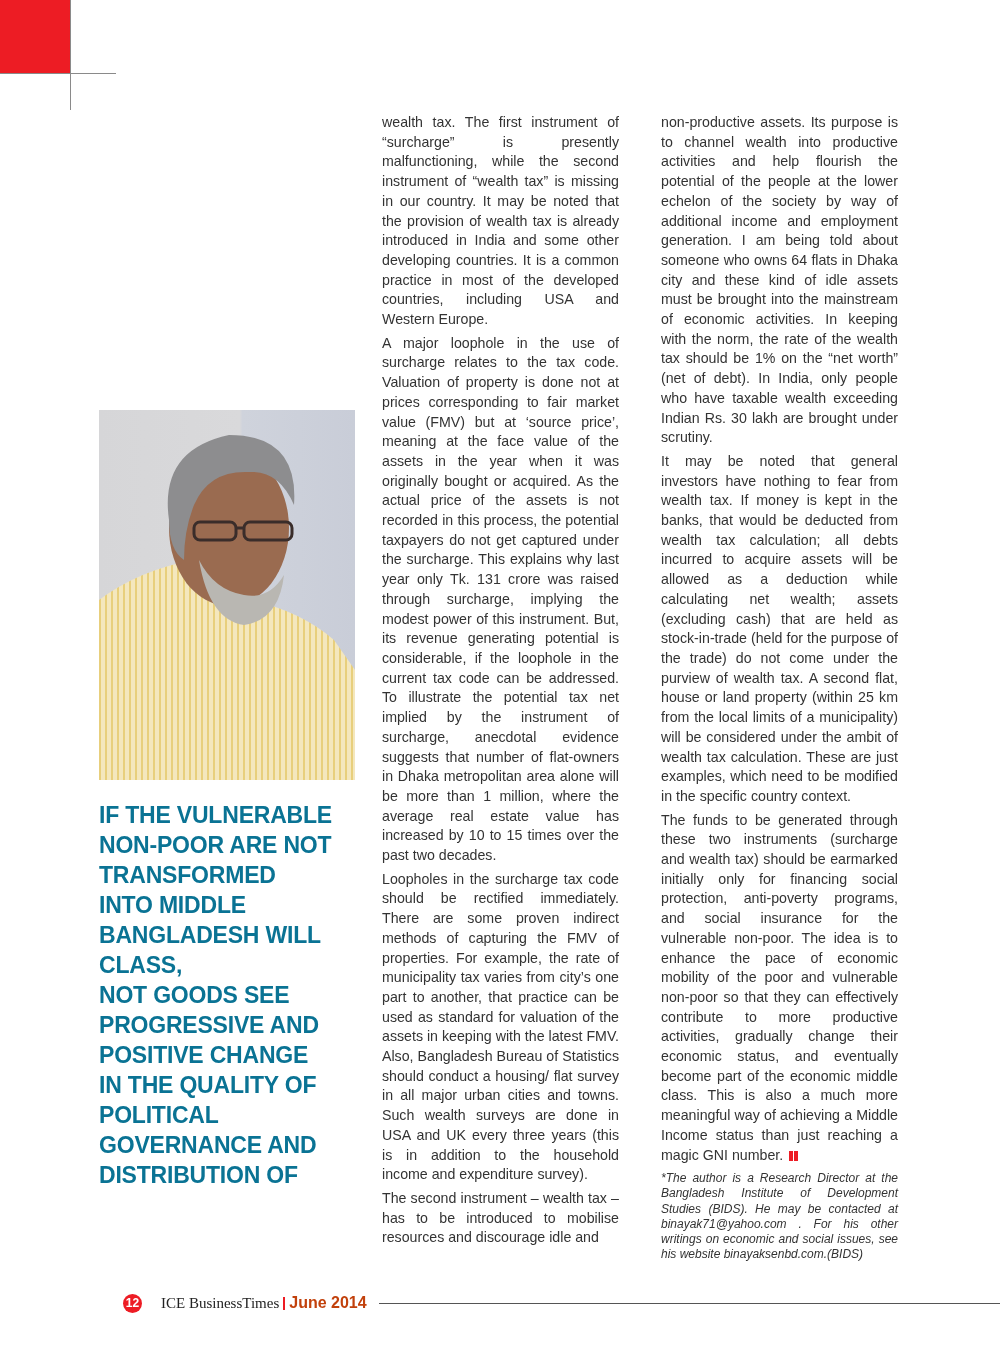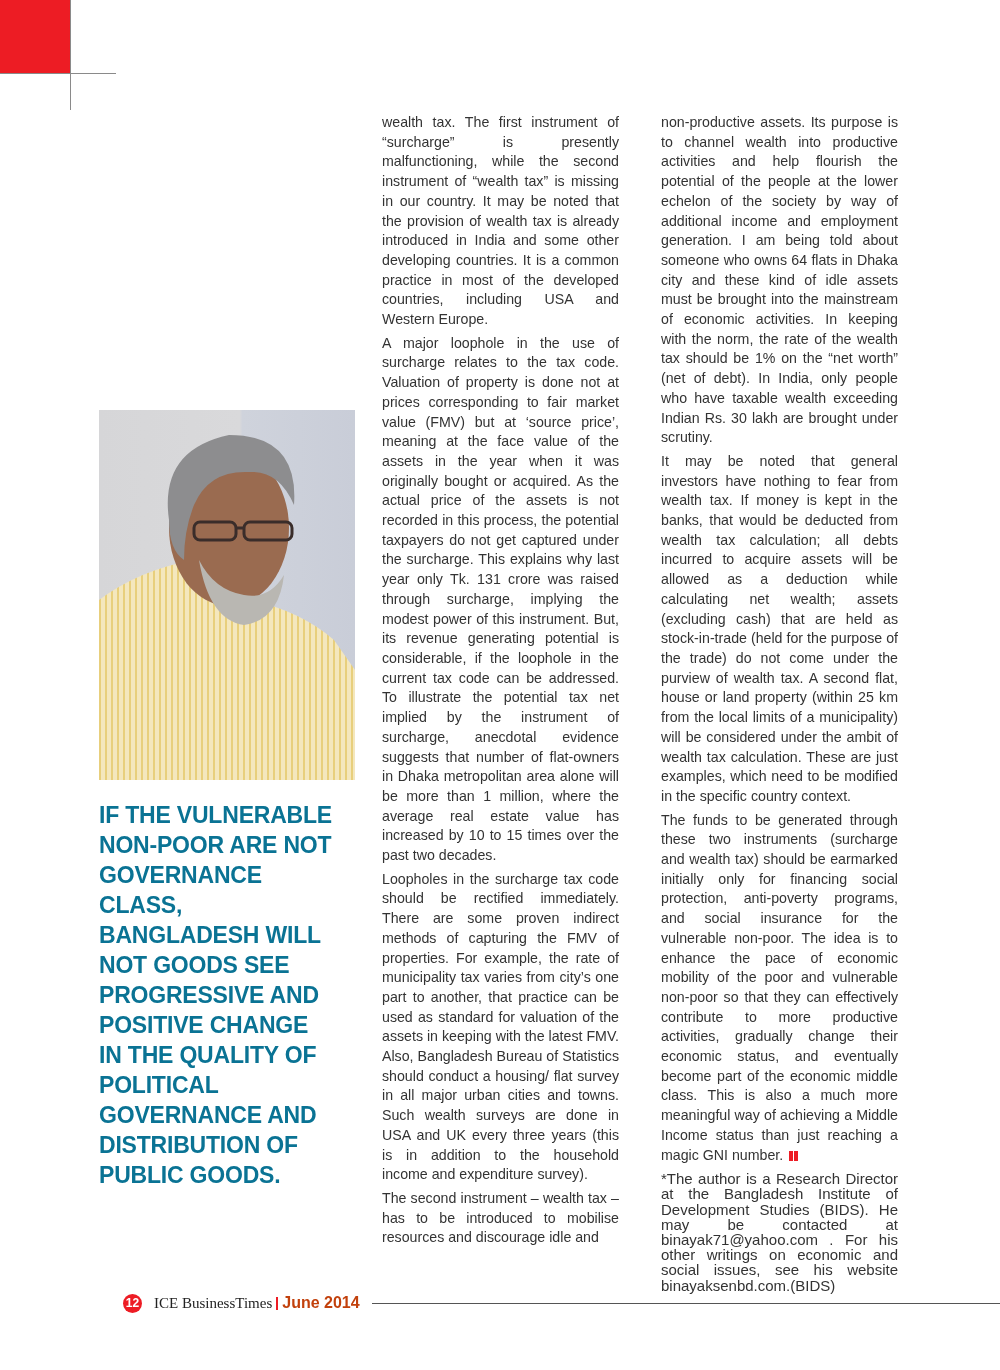--- a/index.html
+++ b/index.html
@@ -12,25 +12,25 @@
   .photo svg { display: block; }
 
   .pullquote { position: absolute; left: 99px; top: 800px; width: 260px; font-family: "Liberation Sans", sans-serif; font-weight: bold; font-size: 23px; line-height: 30px; color: #0a7394; letter-spacing: -0.2px; }
   .pullquote span { display: block; white-space: nowrap; }
 
   .col { position: absolute; top: 109px; width: 245px; font-size: 14.2px; line-height: 19.7px; color: #333; text-align: justify; }
   .col1 { left: 378px; }
   .col2 { left: 657px; }
   .col p { margin: 4px; }
   .end-mark { display: inline-block; width: 9px; height: 10px; margin-left: 6px; vertical-align: -1px; background: linear-gradient(90deg, #ed1c24 0 40%, transparent 40% 60%, #ed1c24 60% 100%); }
-  .footnote { margin-top: 6px !important; font-size: 15px; line-height: 15.2px; color: #333; }
+  .footnote { margin-top: 6px !important; font-style: italic; font-size: 12px; line-height: 15.2px; color: #333; }
 
   .footer { position: absolute; left: 99px; top: 1293px; height: 20px; width: 901px; display: flex; align-items: center; padding-left: 24px; }
   .page-num { width: 19px; height: 19px; border-radius: 50%; background: #ed1c24; color: #fff; font-family: "Liberation Sans", sans-serif; font-weight: bold; font-size: 12px; display: flex; align-items: center; justify-content: center; }
-  .pub-name { margin-left: 12px; font-family: "Liberation Serif", serif; font-size: 15px; color: #222; }
+  .pub-name { margin-left: 19px; font-family: "Liberation Serif", serif; font-size: 15px; color: #222; }
   .pub-sep { margin: 0 4px; width: 2px; height: 13px; background: #ed1c24; display: inline-block; }
   .pub-date { font-family: "Liberation Sans", sans-serif; font-weight: bold; font-size: 16px; color: #c2410c; }
   .footer-rule { flex: 1; height: 1px; background: #555; margin-left: 12px; }
 </style>
 </head>
 <body>
 
 <div class="corner-block"></div>
 <div class="crop-h"></div>
 <div class="crop-v"></div>
@@ -49,31 +49,31 @@
     <path d="M100 150 Q110 210 145 215 Q180 210 185 165 Q170 190 145 185 Q115 180 100 150 Z" fill="#b9b7b2"></path>
     <rect x="95" y="112" width="42" height="18" rx="6" fill="none" stroke="#3a2d2a" stroke-width="3"></rect>
     <rect x="145" y="112" width="48" height="18" rx="6" fill="none" stroke="#3a2d2a" stroke-width="3"></rect>
     <line x1="137" y1="118" x2="145" y2="118" stroke="#3a2d2a" stroke-width="3"></line>
   </svg>
 </div>
 
 <div class="pullquote">
   <span>IF THE VULNERABLE</span>
   <span>NON-POOR ARE NOT</span>
-  <span>GOVERNANCE</span>
+  <span>TRANSFORMED</span>
+  <span>INTO MIDDLE</span>
+  <span>BANGLADESH WILL</span>
   <span>CLASS,</span>
-  <span>BANGLADESH WILL</span>
   <span>NOT GOODS SEE</span>
   <span>PROGRESSIVE AND</span>
   <span>POSITIVE CHANGE</span>
   <span>IN THE QUALITY OF</span>
   <span>POLITICAL</span>
   <span>GOVERNANCE AND</span>
   <span>DISTRIBUTION OF</span>
-  <span>PUBLIC GOODS.</span>
 </div>
 
 <div class="col col1">
   <p>wealth tax. The first instrument of “surcharge” is presently malfunctioning, while the second instrument of “wealth tax” is missing in our country. It may be noted that the provision of wealth tax is already introduced in India and some other developing countries. It is a common practice in most of the developed countries, including USA and Western Europe.</p>
   <p>A major loophole in the use of surcharge relates to the tax code. Valuation of property is done not at prices corresponding to fair market value (FMV) but at ‘source price’, meaning at the face value of the assets in the year when it was originally bought or acquired. As the actual price of the assets is not recorded in this process, the potential taxpayers do not get captured under the surcharge. This explains why last year only Tk. 131 crore was raised through surcharge, implying the modest power of this instrument. But, its revenue generating potential is considerable, if the loophole in the current tax code can be addressed. To illustrate the potential tax net implied by the instrument of surcharge, anecdotal evidence suggests that number of flat-owners in Dhaka metropolitan area alone will be more than 1 million, where the average real estate value has increased by 10 to 15 times over the past two decades.</p>
   <p>Loopholes in the surcharge tax code should be rectified immediately. There are some proven indirect methods of capturing the FMV of properties. For example, the rate of municipality tax varies from city’s one part to another, that practice can be used as standard for valuation of the assets in keeping with the latest FMV. Also, Bangladesh Bureau of Statistics should conduct a housing/ flat survey in all major urban cities and towns. Such wealth surveys are done in USA and UK every three years (this is in addition to the household income and expenditure survey).</p>
   <p>The second instrument – wealth tax –has to be introduced to mobilise resources and discourage idle and</p>
 </div>
 
 <div class="col col2">

